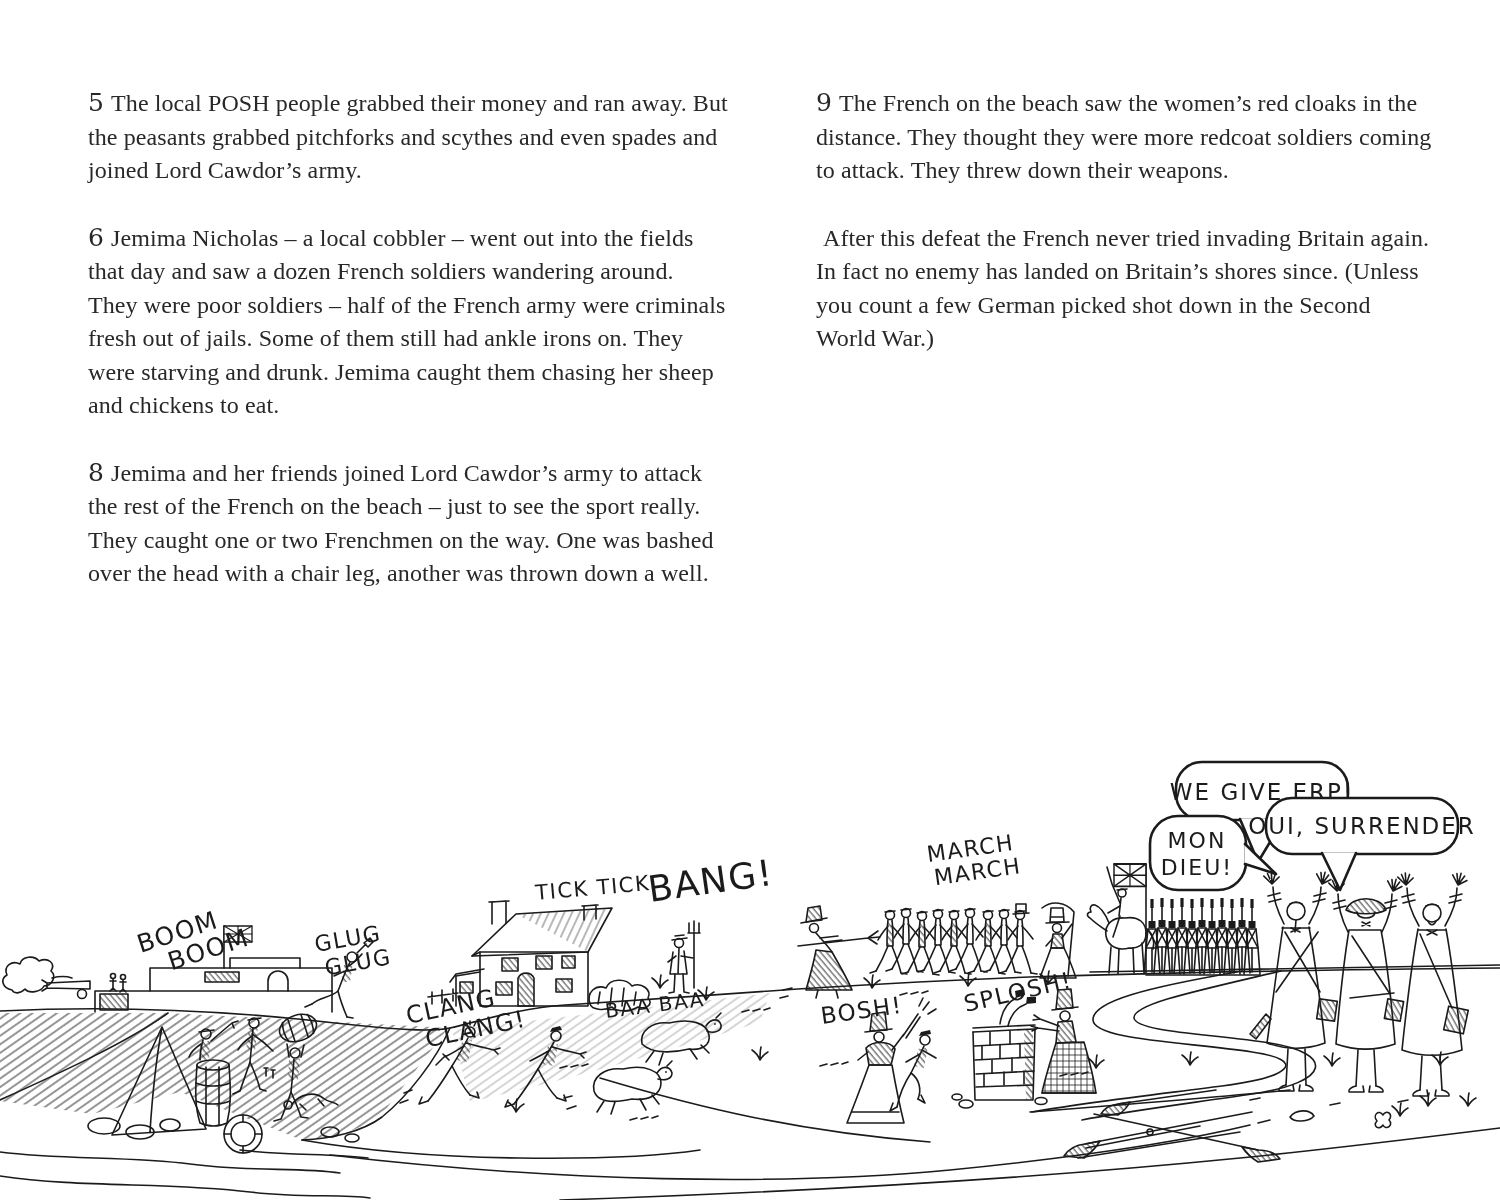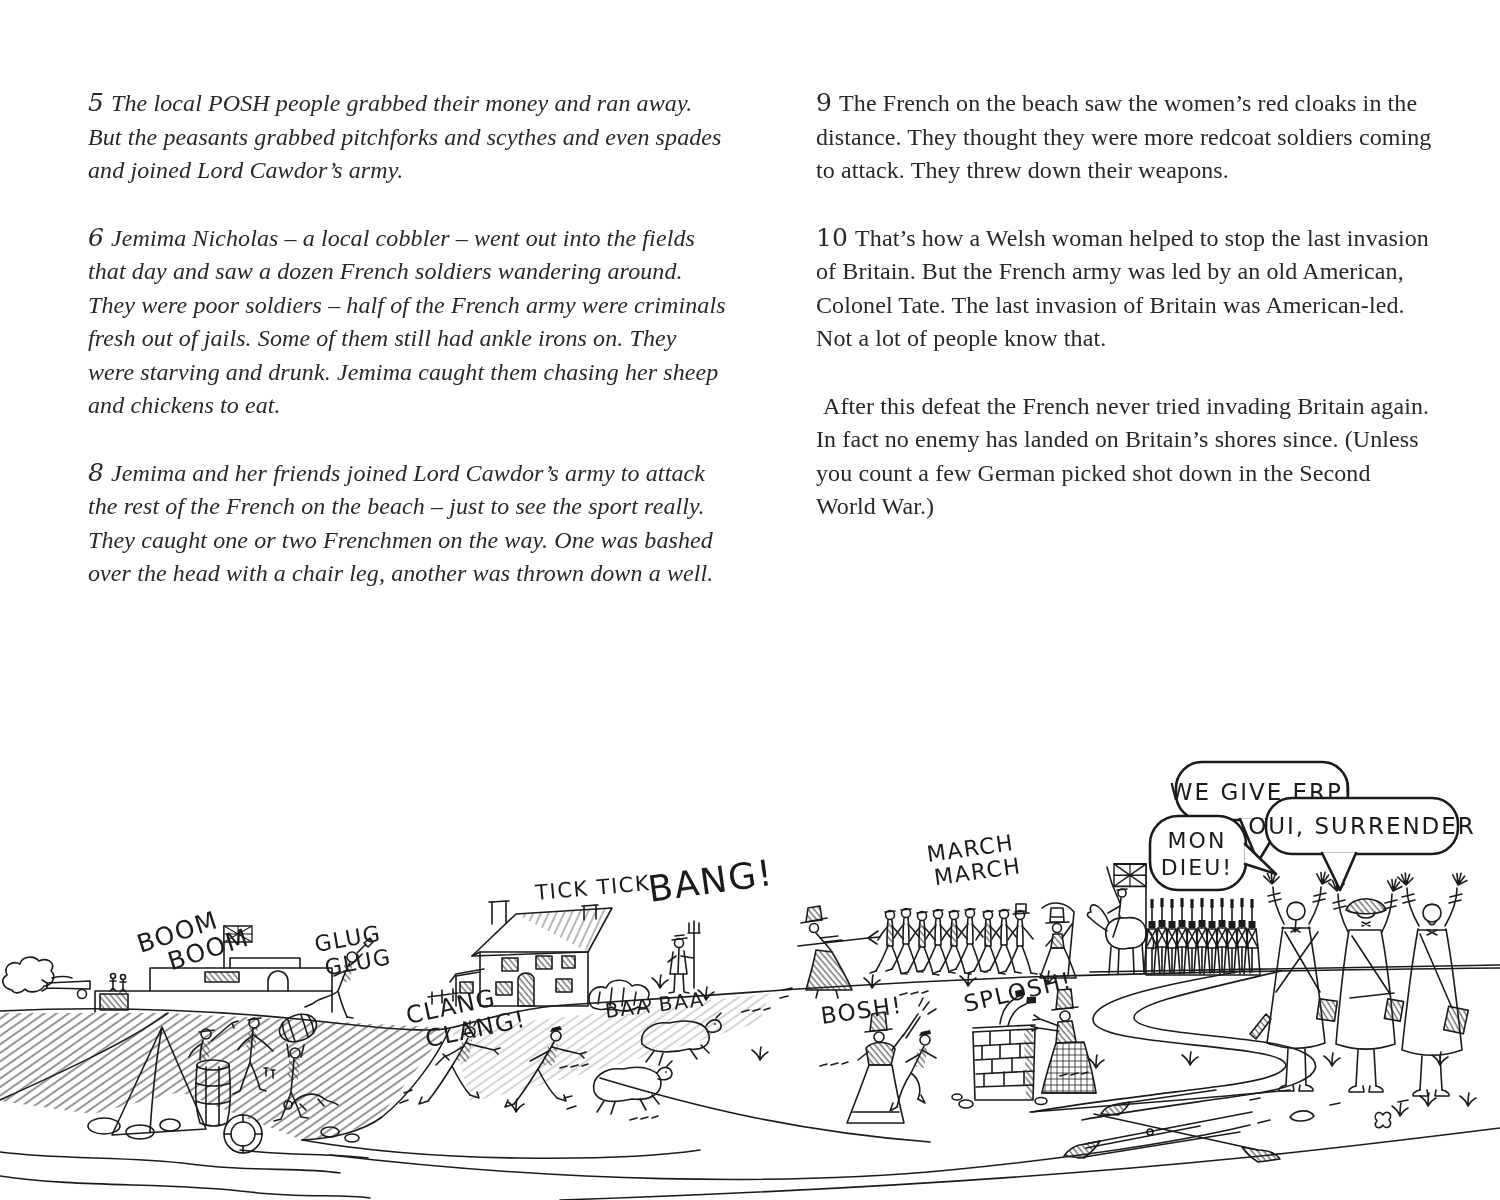--- a/index.html
+++ b/index.html
@@ -1,19 +1,19 @@
 <!DOCTYPE html>
 <html><head>
 <meta charset="utf-8">
 <style>
   html,body{margin:0;padding:0;background:#fff;}
   .page{position:relative;width:1500px;height:1200px;background:#ffffff;overflow:hidden;
         font-family:"Liberation Serif",serif;color:#282828;}
   .col{position:absolute;top:86px;font-size:24px;line-height:33.5px;letter-spacing:.1px;}
-  .col-left{left:88px;width:640px;font-style:italic;}
+  .col-left{left:88px;width:640px;}
   .col-right{left:816px;width:620px;}
   p.para{margin:0 0 33px 0;}
   .pnum{font-family:"DejaVu Serif",serif;font-size:25px;margin-right:7px;}
   .illustration{position:absolute;left:0;top:760px;width:1500px;height:440px;}
   svg{display:block;}
   .ink{stroke:#1b1b1b;stroke-width:1.6;fill:none;stroke-linecap:round;stroke-linejoin:round;}
   .fx{font-family:"DejaVu Sans",sans-serif;fill:#1b1b1b;stroke:none;letter-spacing:1.5px;}
   .bub{font-family:"DejaVu Sans",sans-serif;fill:#1b1b1b;stroke:none;letter-spacing:2px;text-anchor:middle;}
 </style>
 </head>
@@ -22,21 +22,20 @@
 <div class="page">
 
   <div class="col col-left">
     <p class="para"><span class="pnum">5</span><span>The local POSH people grabbed their money and ran away. But the peasants grabbed pitchforks and scythes and even spades and joined Lord Cawdor’s army.</span></p>
     <p class="para"><span class="pnum">6</span><span>Jemima Nicholas – a local cobbler – went out into the fields that day and saw a dozen French soldiers wandering around. They were poor soldiers – half of the French army were criminals fresh out of jails. Some of them still had ankle irons on. They were starving and drunk. Jemima caught them chasing her sheep and chickens to eat.</span></p>
     <p class="para"><span class="pnum">8</span><span>Jemima and her friends joined Lord Cawdor’s army to attack the rest of the French on the beach – just to see the sport really. They caught one or two Frenchmen on the way. One was bashed over the head with a chair leg, another was thrown down a well.</span></p>
   </div>
 
   <div class="col col-right">
     <p class="para"><span class="pnum">9</span><span>The French on the beach saw the women’s red cloaks in the distance. They thought they were more redcoat soldiers coming to attack. They threw down their weapons.</span></p>
-    <p class="para"><span class="pnum">10</span><span>That’s how a Welsh woman helped to stop the last invasion of Britain. But the French army was led by an old American, Colonel Tate. The last invasion of Britain was American-led. Not a lot of people know that.</span></p>
     <p class="para"><span class="pnum"></span><span>After this defeat the French never tried invading Britain again. In fact no enemy has landed on Britain’s shores since. (Unless you count a few German picked shot down in the Second World War.)</span></p>
   </div>
 
   <div class="illustration">
   <svg viewBox="0 0 1500 440" width="1500" height="440">
     <defs>
       <pattern id="h1" patternUnits="userSpaceOnUse" width="7" height="7" patternTransform="rotate(55)">
             <line x1="2" y1="-1" x2="2" y2="8" stroke="#2c2c2c" stroke-width="1"></line>
           </pattern>
       <pattern id="h2" patternUnits="userSpaceOnUse" width="4.5" height="4.5" patternTransform="rotate(-40)">

